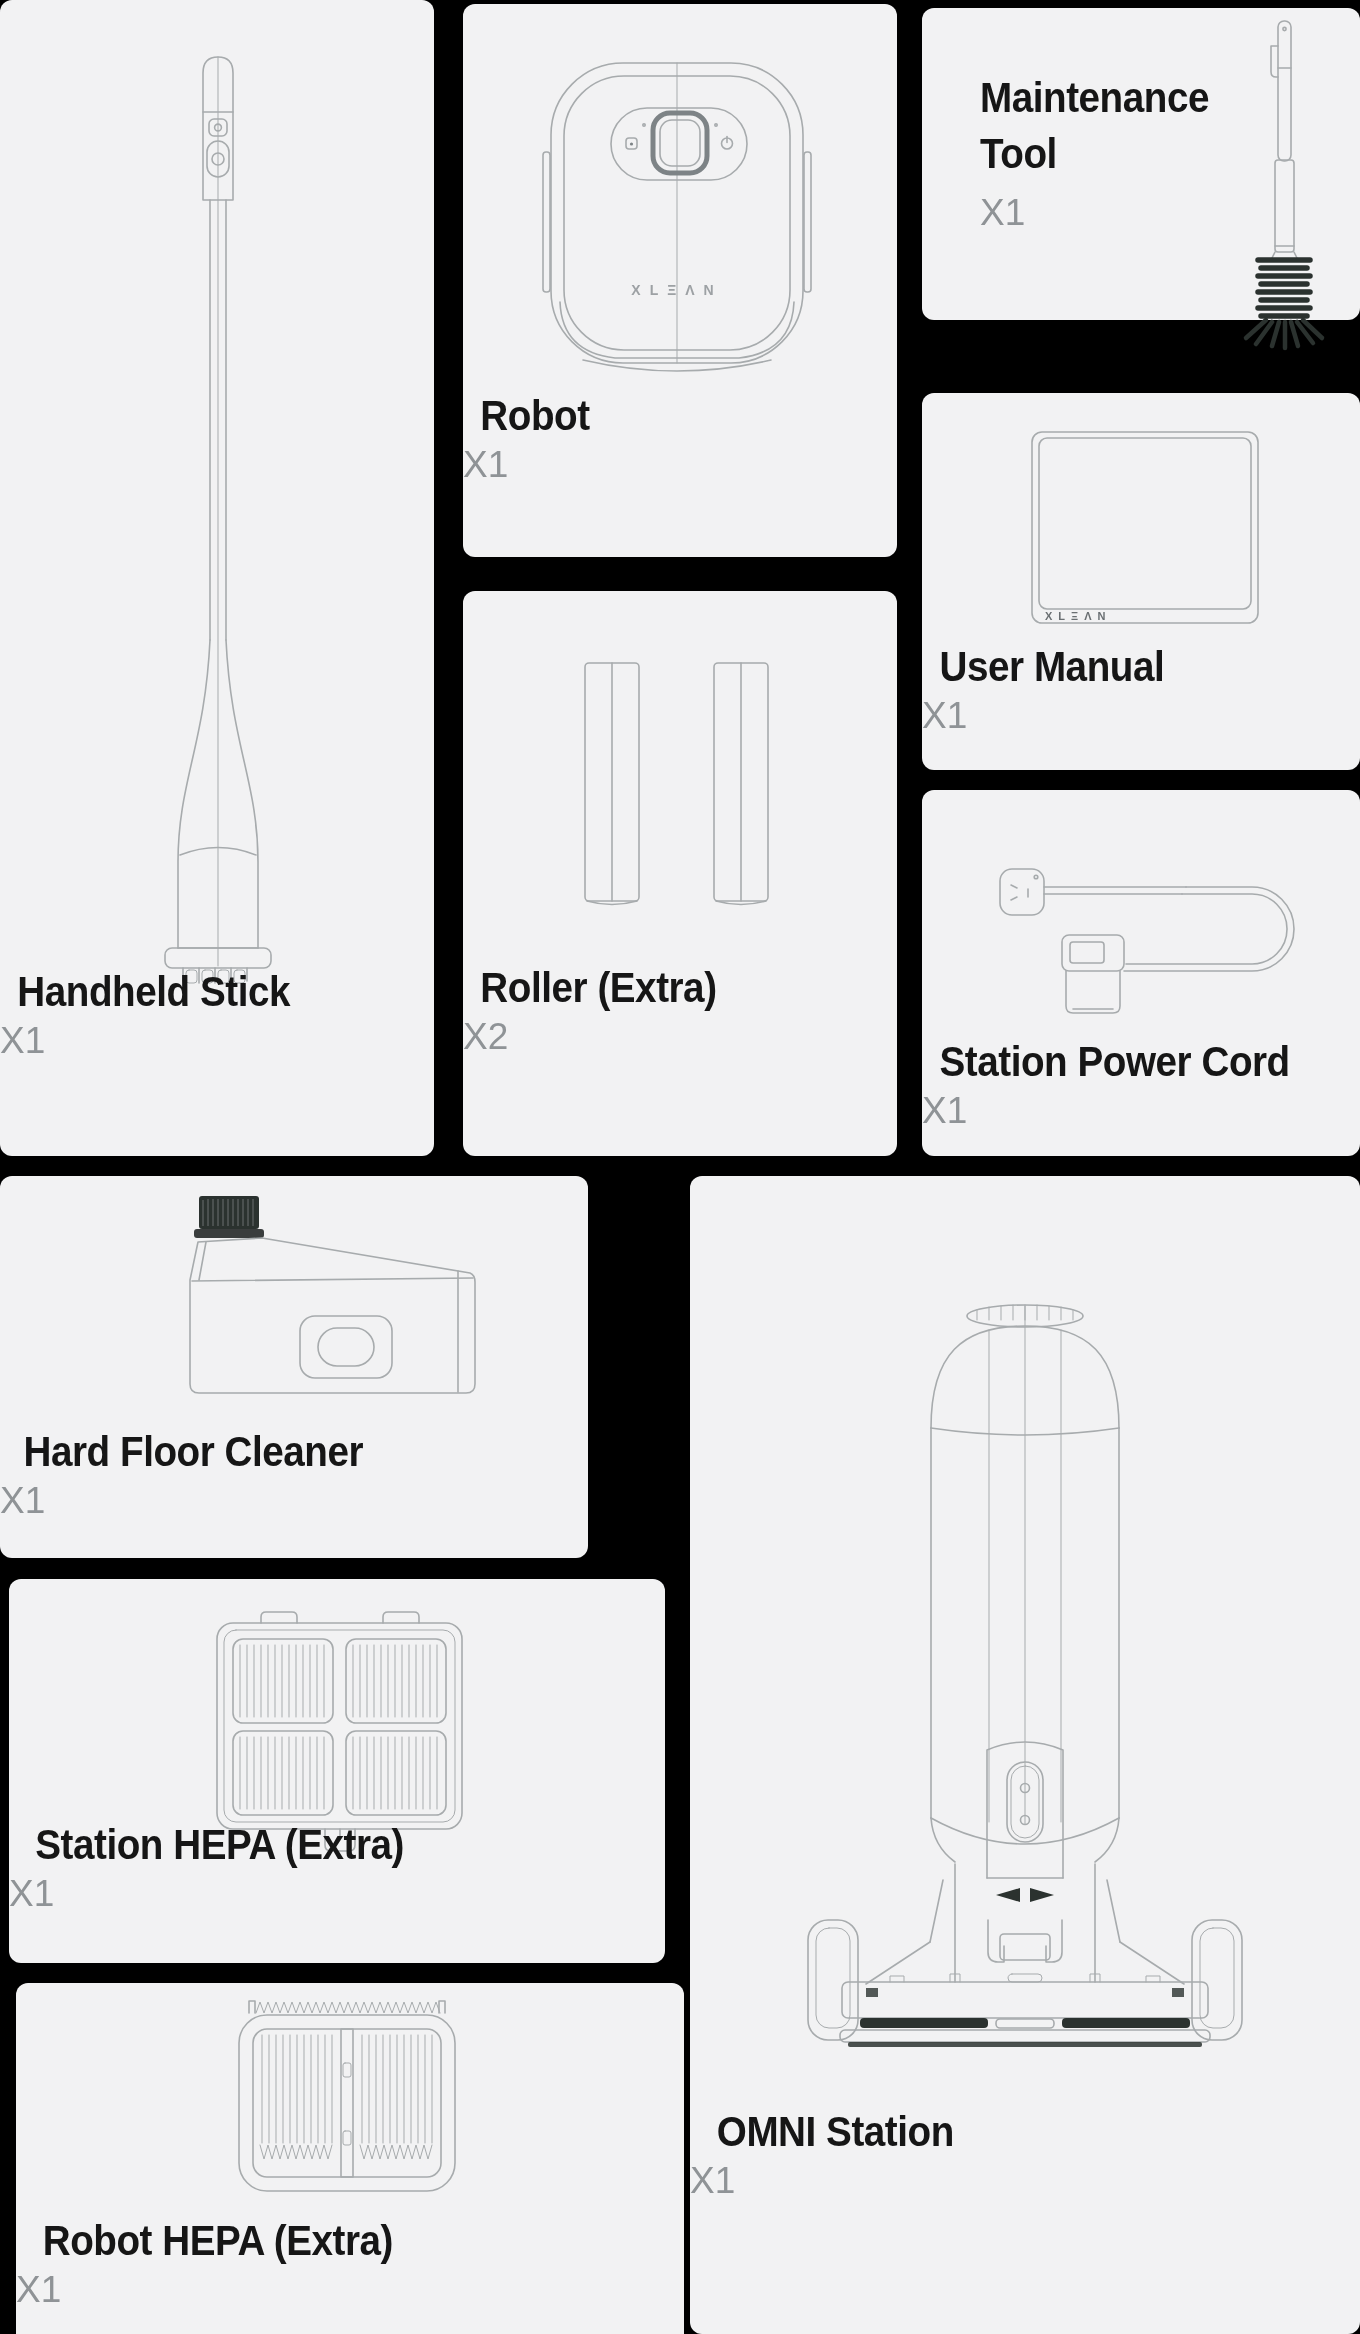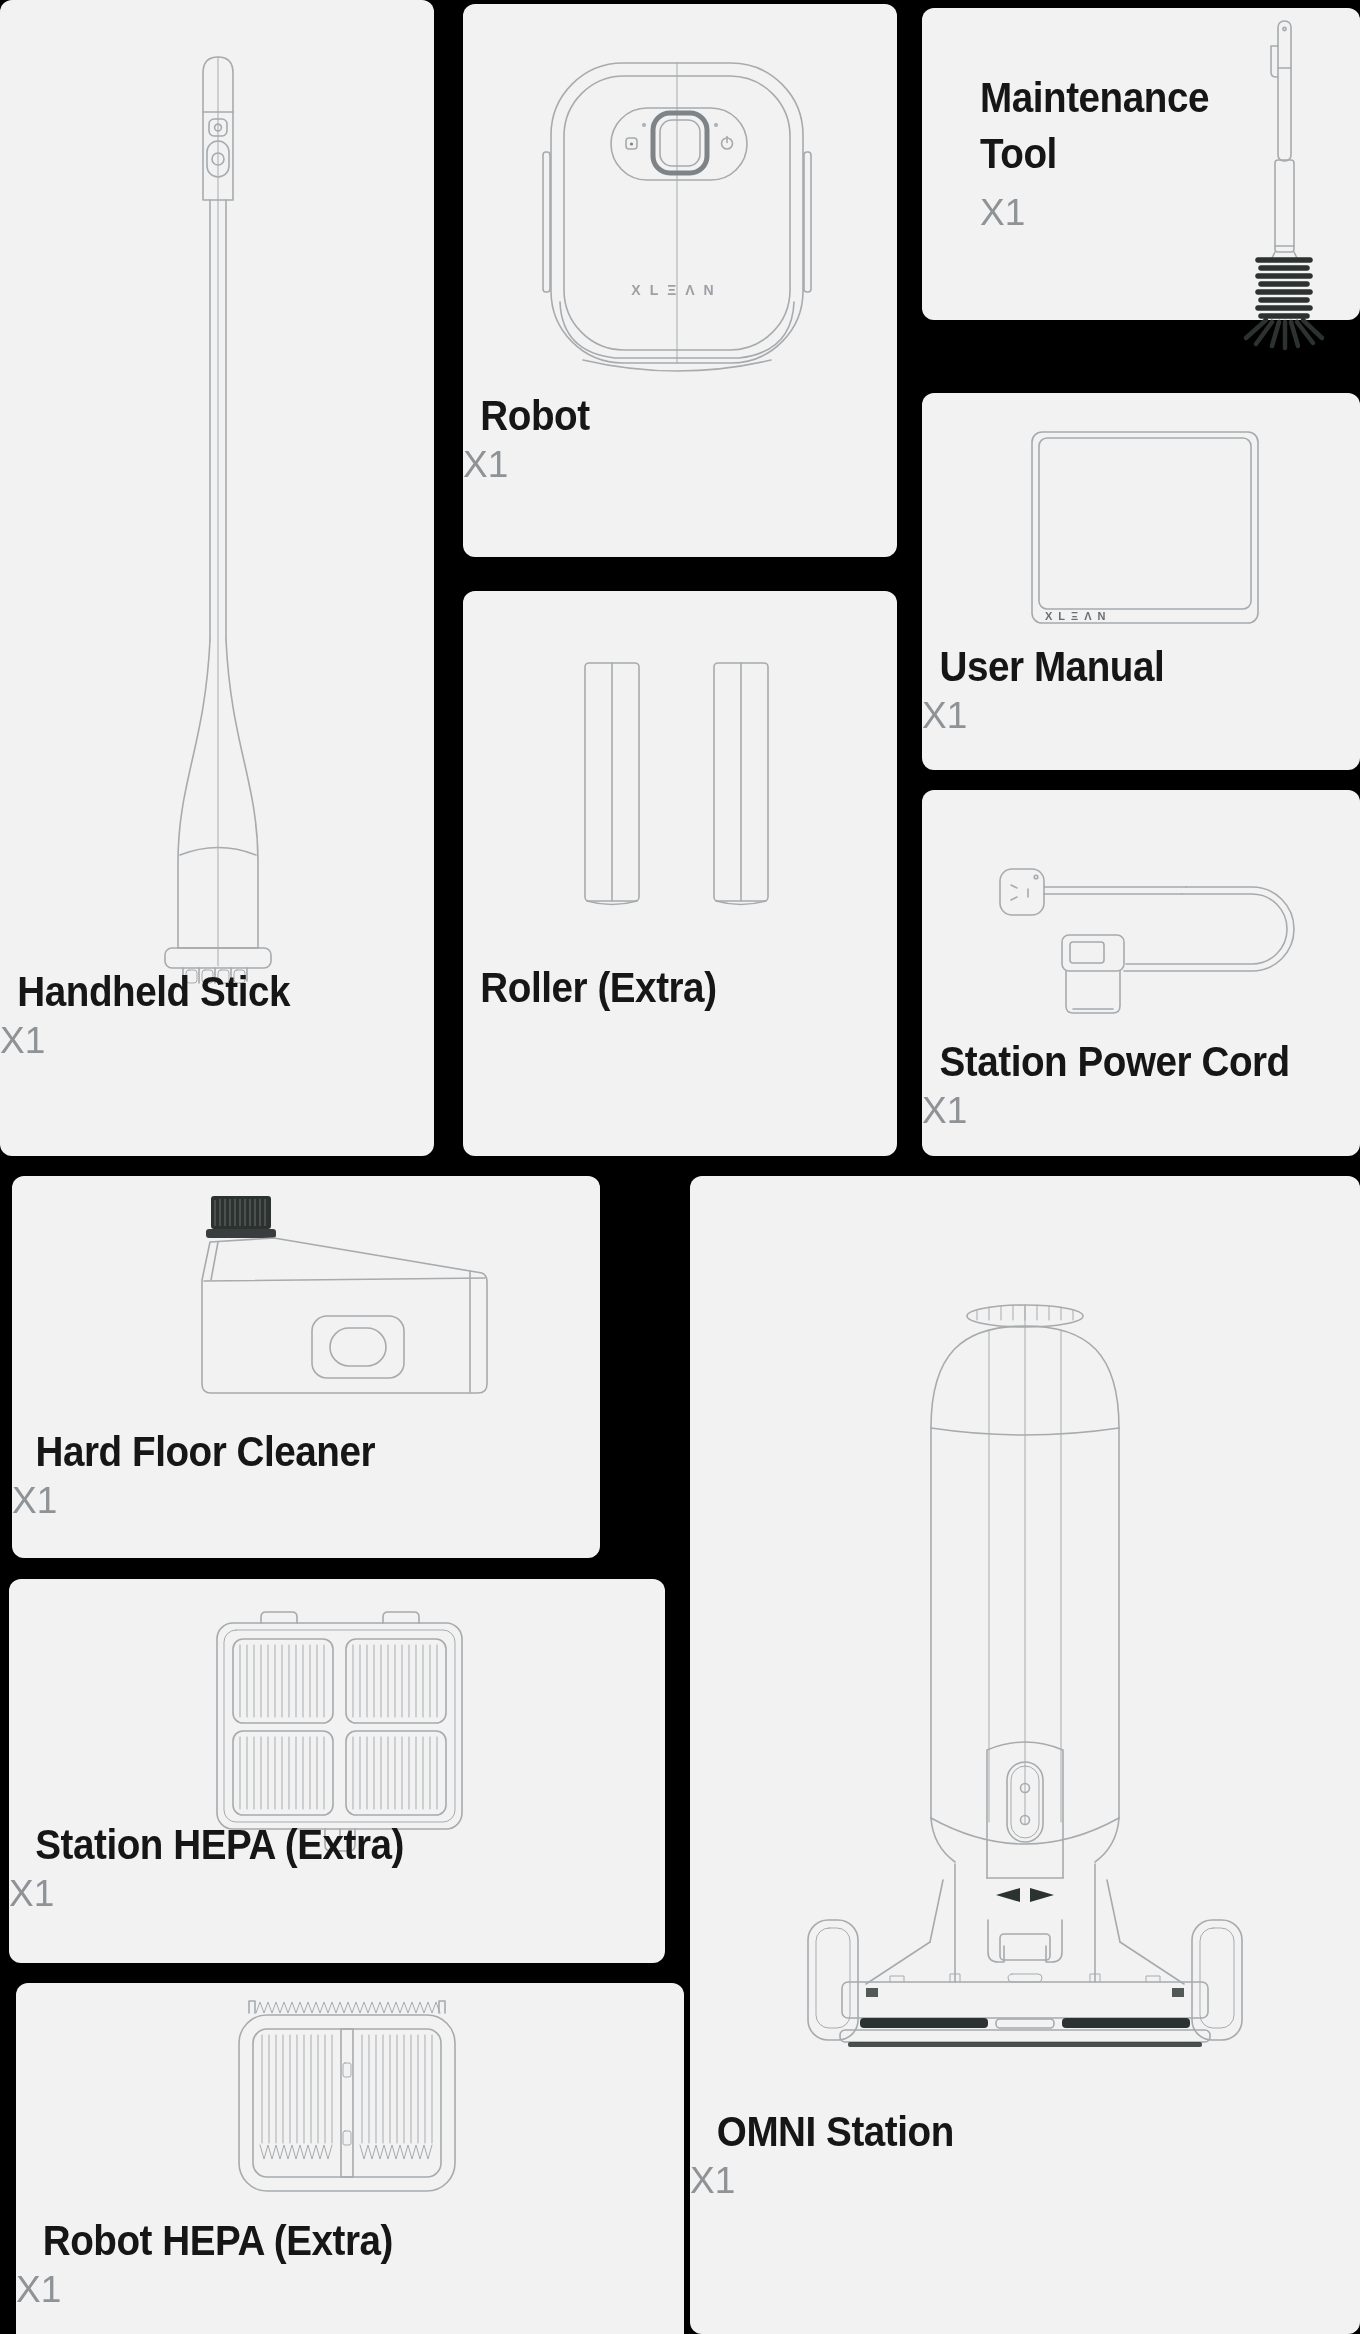--- a/index.html
+++ b/index.html
@@ -185,24 +185,25 @@
         <rect x="122" y="72" width="54" height="238" rx="4"></rect>
         <line x1="149" y1="72" x2="149" y2="310"></line>
         <path d="M124,310 q25,7 50,0"></path>
         <rect x="251" y="72" width="54" height="238" rx="4"></rect>
         <line x1="278" y1="72" x2="278" y2="310"></line>
         <path d="M253,310 q25,7 50,0"></path>
       </g>
     </svg>
     <div class="caption" style="top:371px">
       <div class="title">Roller (Extra)</div>
-    </div>
-  </div>
-
-  <div class="card" style="left:12px;top:1176px;width:588px;height:382px">
+      <div class="qty">X2</div>
+    </div>
+  </div>
+
+  <div class="card" style="left:0;top:1176px;width:588px;height:382px">
     <svg width="668" height="382" viewBox="0 0 668 382">
       <g>
         <rect class="dkf" x="199" y="20" width="60" height="33" rx="3"></rect>
         <path d="M203,24 V50 M208,23 V50 M213,23 V50 M218,23 V50 M223,23 V50 M228,23 V50 M233,23 V50 M238,23 V50 M243,23 V50 M248,23 V50 M253,23 V50" stroke="#5a5e5e" stroke-width="1.4" fill="none"></path>
         <rect class="dkf" x="194" y="53" width="70" height="9" rx="3" style="fill:#3a3d3d"></rect>
       </g>
       <g class="ln">
         <path d="M190,104 L198,66 L262,62 L470,97 Q475,99 475,106 V208 Q475,217 466,217 H199 Q190,217 190,208 Z"></path>
         <path d="M192,105 L473,102"></path>
         <path d="M206,66 L199,104"></path>

